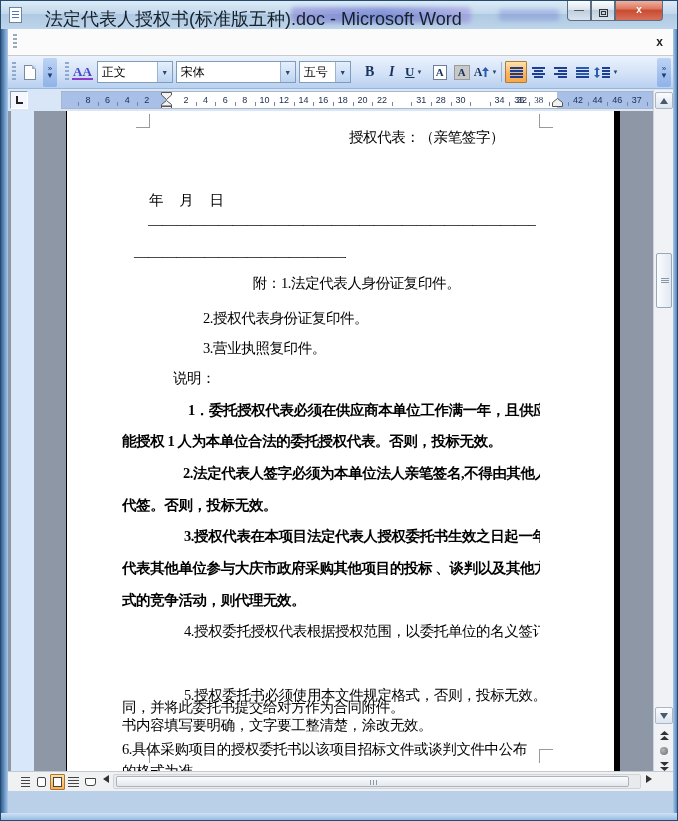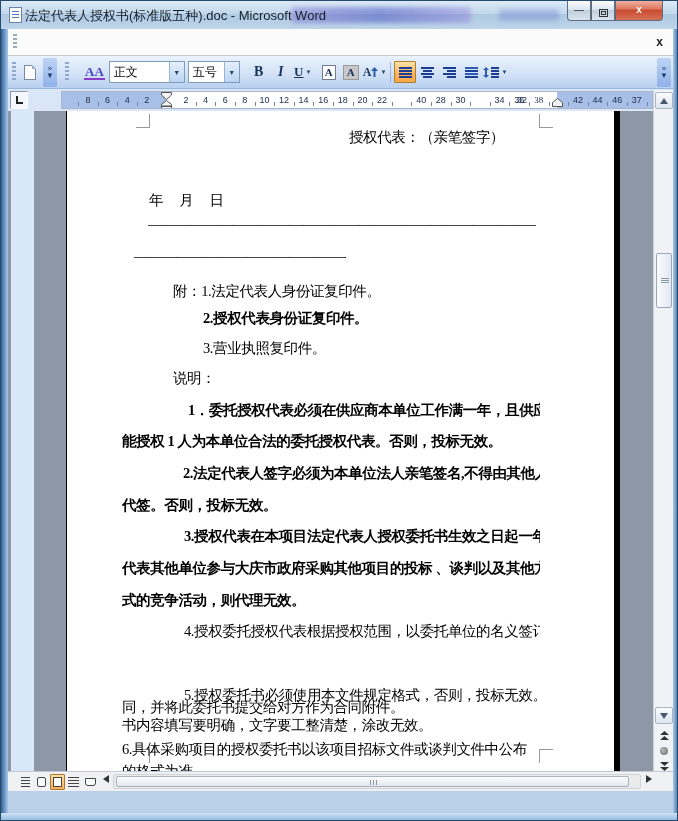--- a/index.html
+++ b/index.html
@@ -11,21 +11,21 @@
 
   
   .titlebar{top:0;left:0;width:678px;height:28px;
     background:linear-gradient(180deg,#dcebf7 0%,#c2d8ec 45%,#aec9e2 46%,#bed5ea 100%);}
   .tb-blob1{top:6px;left:290px;width:180px;height:16px;border-radius:4px;
     background:linear-gradient(90deg,rgba(110,80,200,.35),rgba(60,70,190,.45),rgba(130,90,210,.30));filter:blur(2px);}
   .tb-blob2{top:8px;left:498px;width:60px;height:12px;border-radius:3px;
     background:rgba(80,90,200,.25);filter:blur(2px);}
   .doc-icon{top:6px;left:8px;width:13px;height:16px;background:#fff;border:1px solid #6c86a8;}
   .doc-icon i{position:absolute;left:2px;width:7px;height:1px;background:#4a77c8;}
-  .title-text{top:6px;left:24px;font-size:13px;color:#15202b;white-space:nowrap;}
+  .title-text{top:6px;left:44px;font-size:18px;color:#15202b;white-space:nowrap;}
   .winbtns{top:0;left:566px;height:20px;display:flex;}
   .wbtn{width:24px;height:20px;border:1px solid #5e6e80;border-top:none;
     background:linear-gradient(180deg,#fdfdfd,#dbe5ef 45%,#c0cfde 50%,#d8e4ef);
     color:#333;font-size:10px;text-align:center;line-height:18px;}
   .wbtn.min{border-radius:0 0 0 4px;}
   .wbtn.close{width:48px;border-radius:0 0 4px 0;color:#fff;
     background:linear-gradient(180deg,#f0b0a0 0%,#de7a62 40%,#c94c31 50%,#d8705a 100%);
     font-weight:bold;}
   .restore-glyph{display:inline-block;width:9px;height:8px;border:1px solid #333;position:relative;top:4px;background:transparent;}
   .restore-glyph i{position:absolute;left:1px;top:1px;width:5px;height:4px;border:1px solid #333;}
@@ -172,25 +172,29 @@
     <div class="tbtn" style="margin-left:3px">
       <span class="newdoc">
           <i></i>
         </span>
     </div>
     <div class="chev">
       <span>»</span>
       <span>▼</span>
     </div>
     <div class="tgrip" style="margin-left:8px"></div>
-    <div class="tbtn" style="margin-left:14px">
+    <div class="tbtn" style="margin-left:2px">
       <span class="styles-icon">AA</span>
     </div>
     <div class="combo" style="width:76px">
       <span class="val">正文</span>
+      <span class="drop">▼</span>
+    </div>
+    <div class="combo" style="width:120px">
+      <span class="val">宋体</span>
       <span class="drop">▼</span>
     </div>
     <div class="combo" style="width:52px">
       <span class="val">五号</span>
       <span class="drop">▼</span>
     </div>
     <div class="tbtn" style="margin-left:8px">
         <span class="serifB">B</span>
       </div>
     <div class="tbtn">
@@ -281,21 +285,21 @@
           <span class="rnum" style="left: 157.2px;">6</span>
           <span class="rnum" style="left: 176.8px;">8</span>
           <span class="rnum" style="left: 196.4px;">10</span>
           <span class="rnum" style="left: 216px;">12</span>
           <span class="rnum" style="left: 235.6px;">14</span>
           <span class="rnum" style="left: 255.2px;">16</span>
           <span class="rnum" style="left: 274.8px;">18</span>
           <span class="rnum" style="left: 294.4px;">20</span>
           <span class="rnum" style="left: 314px;">22</span>
           <span class="rnum" style="left: 333.6px; margin-top: 40px;">24</span>
-          <span class="rnum" style="left: 353.2px;">40</span>
+          <span class="rnum" style="left: 353.2px;">31</span>
           <span class="rnum" style="left: 372.8px;">28</span>
           <span class="rnum" style="left: 392.4px;">30</span>
           <span class="rnum" style="left: 412px; margin-left: 42px;">32</span>
           <span class="rnum" style="left: 431.6px;">34</span>
           <span class="rnum" style="left: 451.2px;">36</span>
           <span class="rnum" style="left: 470.8px; font-family: Liberation Serif, serif;">38</span>
           <span class="rnum" style="left: 510px;">42</span>
           <span class="rnum" style="left: 529.6px;">44</span>
           <span class="rnum" style="left: 549.2px;">46</span>
           <span class="rnum" style="left: 568.8px;">37</span>
@@ -344,22 +348,22 @@
     <div class="abs page" id="page">
       <div class="cropmark cm-tl" style="left:69px;top:3px"></div>
       <div class="cropmark cm-tr" style="left:472px;top:3px"></div>
       <div class="cropmark cm-bl" style="left:69px;top:638px"></div>
       <div class="cropmark cm-br" style="left:472px;top:638px"></div>
       <div id="doc-lines">
           <div class="doc-line" style="top: 18px; padding-left: 227px;">授权代表：（亲笔签字）</div>
           <div class="doc-line" style="top: 81px; padding-left: 27px;">年     月     日</div>
           <div class="doc-line" style="top: 105px; padding-left: 26px; width: 414px;">——————————————————————————————</div>
           <div class="doc-line" style="top: 137px; padding-left: 12px; width: 224px;">————————————————————</div>
-          <div class="doc-line" style="top: 172px; padding-left: 51px;">附：1.法定代表人身份证复印件。</div>
-          <div class="doc-line" style="top: 199px; padding-left: 81px; font-weight: bold;">2.授权代表身份证复印件。</div>
+          <div class="doc-line" style="top: 164px; padding-left: 51px; text-align: center;">附：1.法定代表人身份证复印件。</div>
+          <div class="doc-line" style="top: 199px; padding-left: 81px;">2.授权代表身份证复印件。</div>
           <div class="doc-line" style="top: 229px; padding-left: 81px;">3.营业执照复印件。</div>
           <div class="doc-line" style="top: 259px; padding-left: 51px;">说明：</div>
           <div class="doc-line b" style="top: 291px; padding-left: 66px;">1．委托授权代表必须在供应商本单位工作满一年，且供应商只</div>
           <div class="doc-line b" style="top: 322px; padding-left: 0px;">能授权 1 人为本单位合法的委托授权代表。否则，投标无效。</div>
           <div class="doc-line b" style="top: 354px; padding-left: 61px;">2.法定代表人签字必须为本单位法人亲笔签名,不得由其他人员</div>
           <div class="doc-line b" style="top: 386px; padding-left: 0px;">代签。否则，投标无效。</div>
           <div class="doc-line b" style="top: 417px; padding-left: 62px;">3.授权代表在本项目法定代表人授权委托书生效之日起一年内，</div>
           <div class="doc-line b" style="top: 449px; padding-left: 0px;">代表其他单位参与大庆市政府采购其他项目的投标 、谈判以及其他方</div>
           <div class="doc-line b" style="top: 481px; padding-left: 0px;">式的竞争活动，则代理无效。</div>
           <div class="doc-line" style="top: 512px; padding-left: 62px;">4.授权委托授权代表根据授权范围，以委托单位的名义签订合</div>

